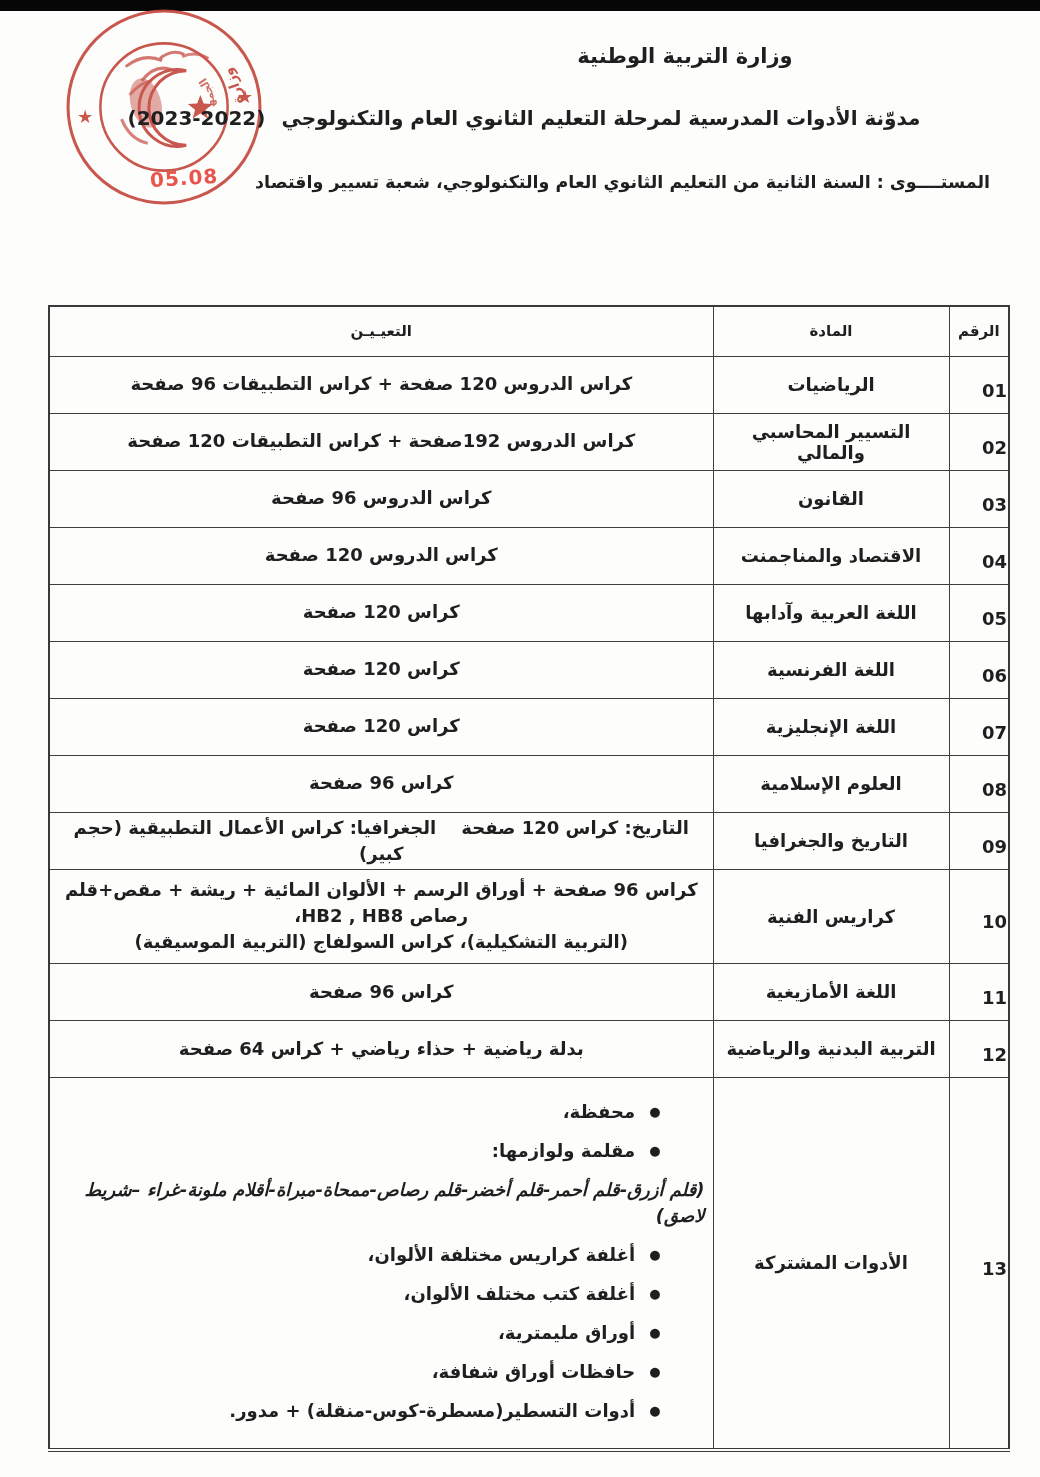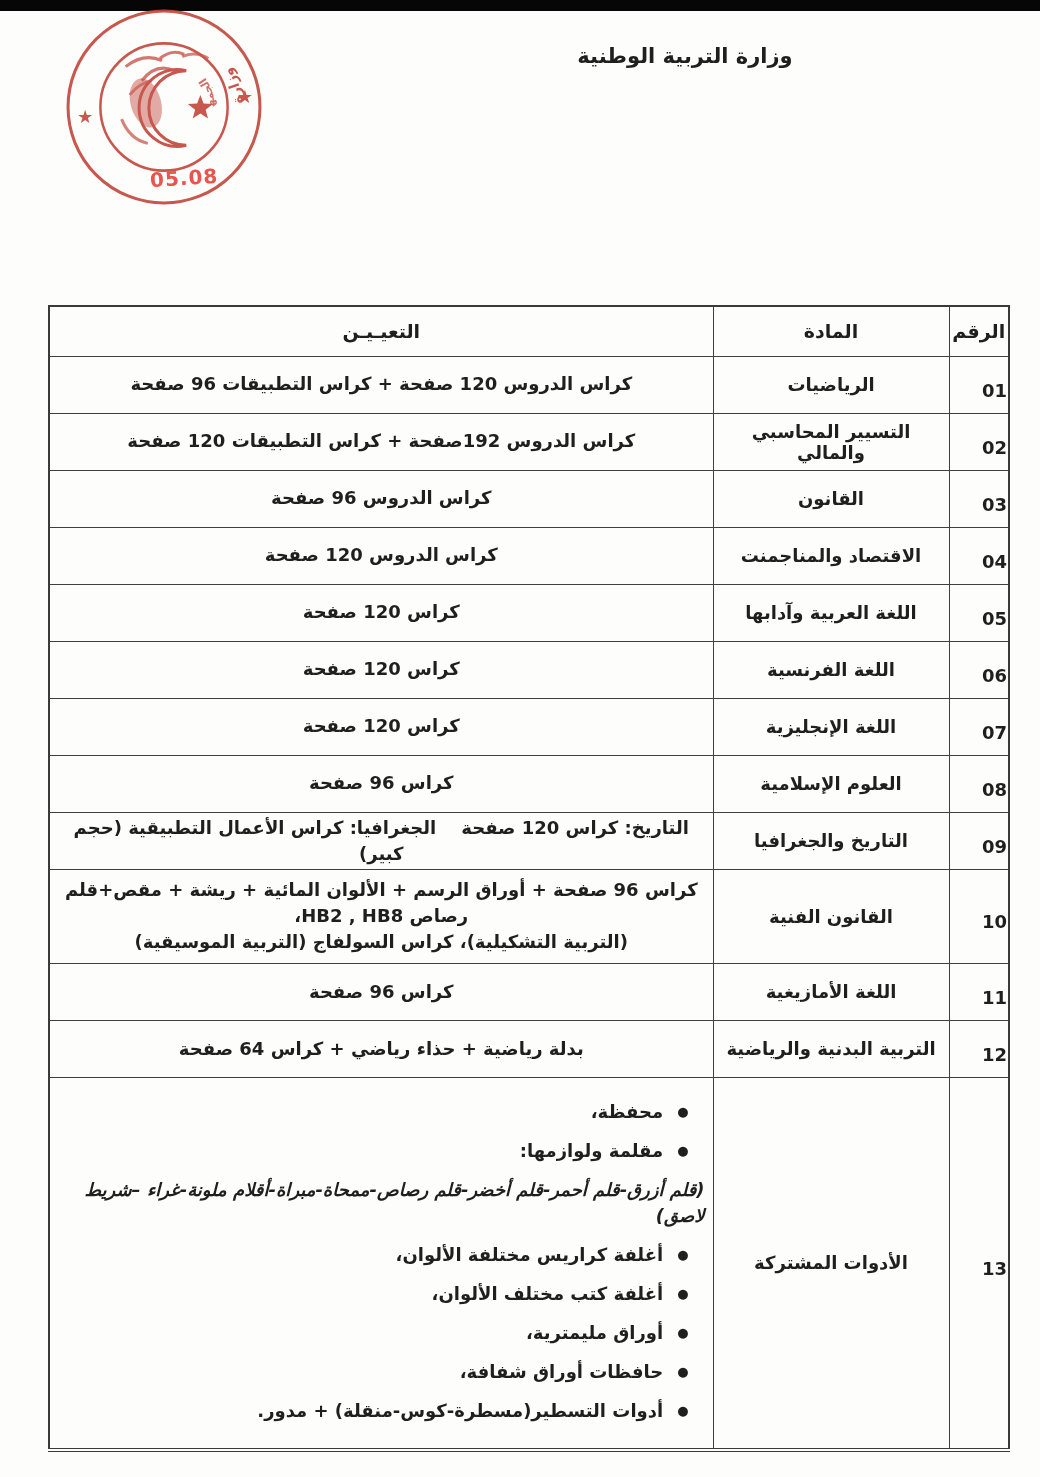--- a/index.html
+++ b/index.html
@@ -28,33 +28,33 @@
 
   
   table.doc{
     position:absolute;top:305px;left:48px;width:962px;
     border-collapse:collapse;direction:rtl;table-layout:fixed;
     border:2px solid #3a3a3a;
   }
   table.doc th, table.doc td{border:1.5px solid #3f3f3f;vertical-align:middle;}
   thead tr{height:50px;}
   thead th{
-    font-size:19px;font-weight:bold;text-align:center;
+    font-size:15px;font-weight:bold;text-align:center;
     border-top:4px double #3a3a3a;border-bottom:4px double #3a3a3a;
   }
   table.doc{border-bottom:4px double #3a3a3a;}
   col.c-num{width:60px;}
   col.c-sub{width:236px;}
   tbody tr{height:57px;}
   tbody tr.tall{height:94px;}
   td.num{text-align:right;font-size:18px;font-weight:bold;padding-top:12px;}
   td.subject{text-align:center;font-size:18px;font-weight:bold;padding:2px 4px;}
   td.des{text-align:center;font-size:18px;font-weight:bold;white-space:pre-line;padding:2px 10px;line-height:1.45;}
   td.des-list{padding:8px 0 10px 0;}
-  .li{display:block;text-align:right;padding-right:24px;margin:13px 0;font-size:18px;font-weight:bold;direction:rtl;}
+  .li{display:block;text-align:right;padding-right:52px;margin:13px 0;font-size:18px;font-weight:bold;direction:rtl;}
   .li .dot{font-size:13px;margin-left:14px;vertical-align:2px;}
   .li.plain{padding-right:8px;margin:9px 0;font-style:italic;}
 </style>
 </head>
 <body>
 
 <div class="top-strip"></div>
 
 <div class="stamp">
   <svg viewBox="0 0 200 200">
@@ -85,20 +85,25 @@
       <path d="M 58 112 q 8 20 26 24" stroke-width="3" fill="none" opacity="0.75" stroke="#c4493f"></path>
       <path d="M 118 50 q 14 -6 26 2" stroke-width="3" fill="none" opacity="0.75" stroke="#c4493f"></path>
       <path d="M 66 88 q 10 -12 22 -14" stroke-width="3" fill="none" opacity="0.7" stroke="#c4493f"></path>
     </g>
   </svg>
   <div class="stamp-code" style="color: rgb(232, 71, 63);">05.08</div>
 </div>
 
 <div class="hdr">
   <div class="hdr-line2">وزارة التربية الوطنية</div>
+  <div class="hdr-line3">
+    <span>مدوّنة الأدوات المدرسية لمرحلة التعليم الثانوي العام والتكنولوجي</span>
+    <span class="years" dir="ltr">(2023-2022)</span>
+  </div>
+  <div class="hdr-line4">المستــــوى : السنة الثانية من التعليم الثانوي العام والتكنولوجي، شعبة تسيير واقتصاد</div>
 </div>
 
 <table class="doc">
   <colgroup>
     <col class="c-num">
       <col class="c-sub">
       <col class="c-des">
   </colgroup>
   <thead>
     <tr>
@@ -148,21 +153,21 @@
         <td class="subject">العلوم الإسلامية</td>
         <td class="des">كراس 96 صفحة</td>
       </tr>
       <tr>
         <td class="num">09</td>
         <td class="subject">التاريخ والجغرافيا</td>
         <td class="des">التاريخ: كراس 120 صفحة&nbsp;&nbsp;&nbsp; الجغرافيا: كراس الأعمال التطبيقية (حجم كبير)</td>
       </tr>
       <tr class="tall">
         <td class="num">10</td>
-        <td class="subject">القانون الفنية</td>
+        <td class="subject">كراريس الفنية</td>
         <td class="des">كراس 96 صفحة + أوراق الرسم + الألوان المائية + ريشة + مقص+قلم رصاص HB2 , HB8،
 (التربية التشكيلية)، كراس السولفاج (التربية الموسيقية)</td>
       </tr>
       <tr>
         <td class="num">11</td>
         <td class="subject">اللغة الأمازيغية</td>
         <td class="des">كراس 96 صفحة</td>
       </tr>
       <tr>
         <td class="num">12</td>

